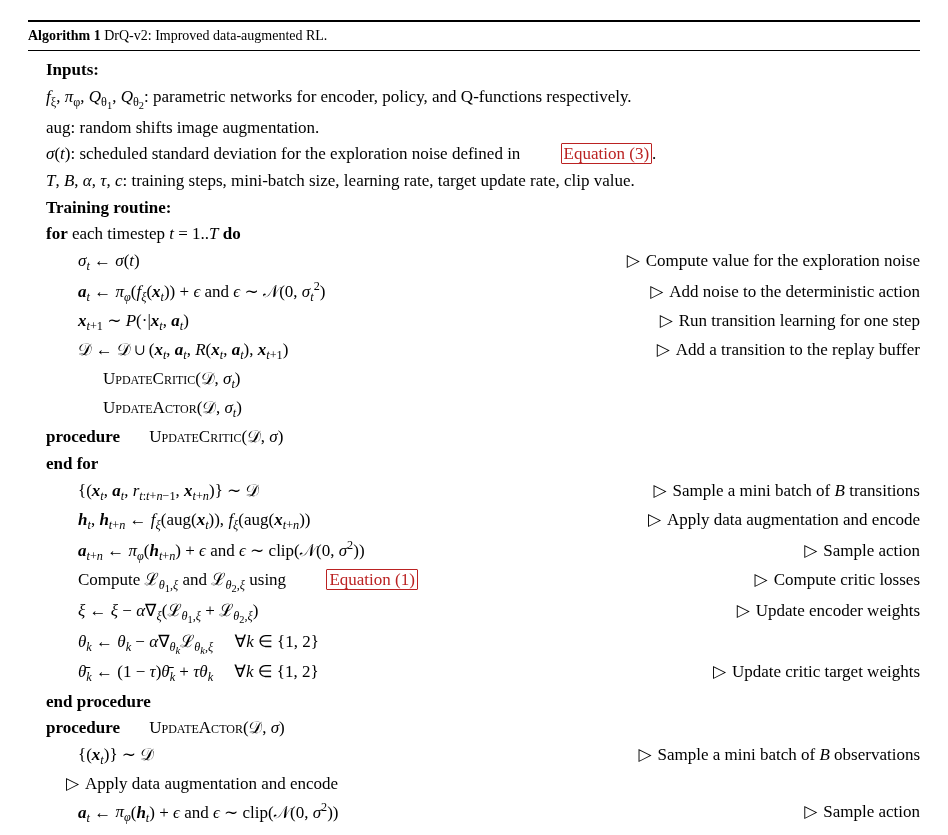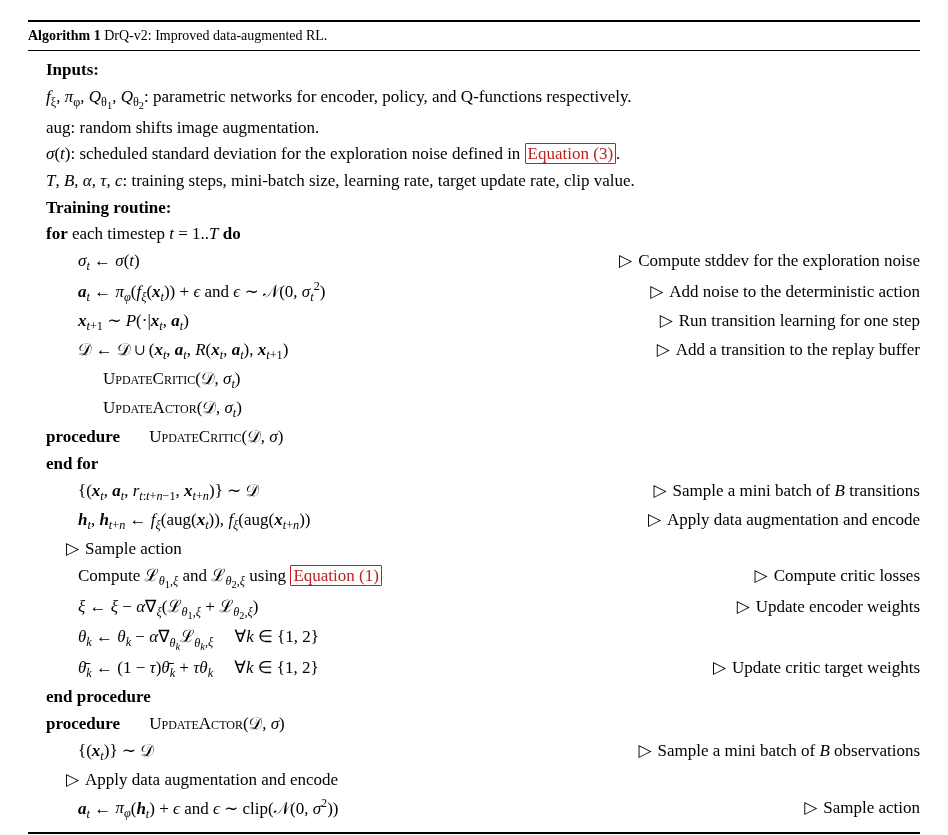--- a/index.html
+++ b/index.html
@@ -42,20 +42,21 @@
   .b { font-weight: bold; }
   .sc { font-variant: small-caps; margin-left: 25px; }
   .i { font-style: italic; }
   .tri::before { content: "\25B7"; margin-right: 6px; }
   .eqref {
     border: 1px solid #b22;
     color: #b22;
     padding: 0 2px;
     border-radius: 1px;
     font-family: inherit;
+    margin-left: 36px;
   }
   sub, sup { font-size: 0.72em; }
   sub sub { font-size: 0.85em; }
 </style>
 </head>
 <body>
 
 <div class="algo">
   <div class="algo-title">
     <span class="b">Algorithm 1</span><span> DrQ-v2: Improved data-augmented RL.</span>
@@ -93,21 +94,21 @@
     </div>
 
     <div class="line">
       <span class="left">
         <span class="b">for</span> each timestep <span class="i">t</span> = 1..<span class="i">T</span> <span class="b">do</span>
       </span>
     </div>
 
     <div class="line">
       <span class="left indent1"><span class="i">σ<sub>t</sub></span> ← <span class="i">σ</span>(<span class="i">t</span>)</span>
-      <span class="right tri">Compute stddev for the exploration noise</span>
+      <span class="right tri">Compute value for the exploration noise</span>
     </div>
 
     <div class="line">
       <span class="left indent1"><span class="b i">a</span><sub><span class="i">t</span></sub> ← <span class="i">π<sub>φ</sub></span>(<span class="i">f<sub>ξ</sub></span>(<span class="b i">x</span><sub><span class="i">t</span></sub>)) + <span class="i">ϵ</span> and <span class="i">ϵ</span> ∼ 𝒩(0, <span class="i">σ</span><sub><span class="i">t</span></sub><sup>2</sup>)</span>
       <span class="right tri">Add noise to the deterministic action</span>
     </div>
 
     <div class="line">
       <span class="left indent1"><span class="b i">x</span><sub><span class="i">t</span>+1</sub> ∼ <span class="i">P</span>(·|<span class="b i">x</span><sub><span class="i">t</span></sub>, <span class="b i">a</span><sub><span class="i">t</span></sub>)</span>
       <span class="right tri">Run transition learning for one step</span>
@@ -138,20 +139,21 @@
       <span class="left indent1">{(<span class="b i">x</span><sub><span class="i">t</span></sub>, <span class="b i">a</span><sub><span class="i">t</span></sub>, <span class="i">r</span><sub><span class="i">t</span>:<span class="i">t</span>+<span class="i">n</span>−1</sub>, <span class="b i">x</span><sub><span class="i">t</span>+<span class="i">n</span></sub>)} ∼ 𝒟</span>
       <span class="right tri">Sample a mini batch of <span class="i">B</span> transitions</span>
     </div>
 
     <div class="line">
       <span class="left indent1"><span class="b i">h</span><sub><span class="i">t</span></sub>, <span class="b i">h</span><sub><span class="i">t</span>+<span class="i">n</span></sub> ← <span class="i">f<sub>ξ</sub></span>(aug(<span class="b i">x</span><sub><span class="i">t</span></sub>)), <span class="i">f<sub>ξ</sub></span>(aug(<span class="b i">x</span><sub><span class="i">t</span>+<span class="i">n</span></sub>))</span>
       <span class="right tri">Apply data augmentation and encode</span>
     </div>
 
     <div class="line">
+      <span class="left indent1"><span class="b i">a</span><sub><span class="i">t</span>+<span class="i">n</span></sub> ← <span class="i">π<sub>φ</sub></span>(<span class="b i">h</span><sub><span class="i">t</span>+<span class="i">n</span></sub>) + <span class="i">ϵ</span> and <span class="i">ϵ</span> ∼ clip(𝒩(0, <span class="i">σ</span><sup>2</sup>))</span>
       <span class="right tri">Sample action</span>
     </div>
 
     <div class="line">
       <span class="left indent1">Compute ℒ<sub><span class="i">θ</span><sub>1</sub>,<span class="i">ξ</span></sub> and ℒ<sub><span class="i">θ</span><sub>2</sub>,<span class="i">ξ</span></sub> using <span class="eqref">Equation (1)</span></span>
       <span class="right tri">Compute critic losses</span>
     </div>
 
     <div class="line">
       <span class="left indent1"><span class="i">ξ</span> ← <span class="i">ξ</span> − <span class="i">α</span>∇<sub><span class="i">ξ</span></sub>(ℒ<sub><span class="i">θ</span><sub>1</sub>,<span class="i">ξ</span></sub> + ℒ<sub><span class="i">θ</span><sub>2</sub>,<span class="i">ξ</span></sub>)</span>

